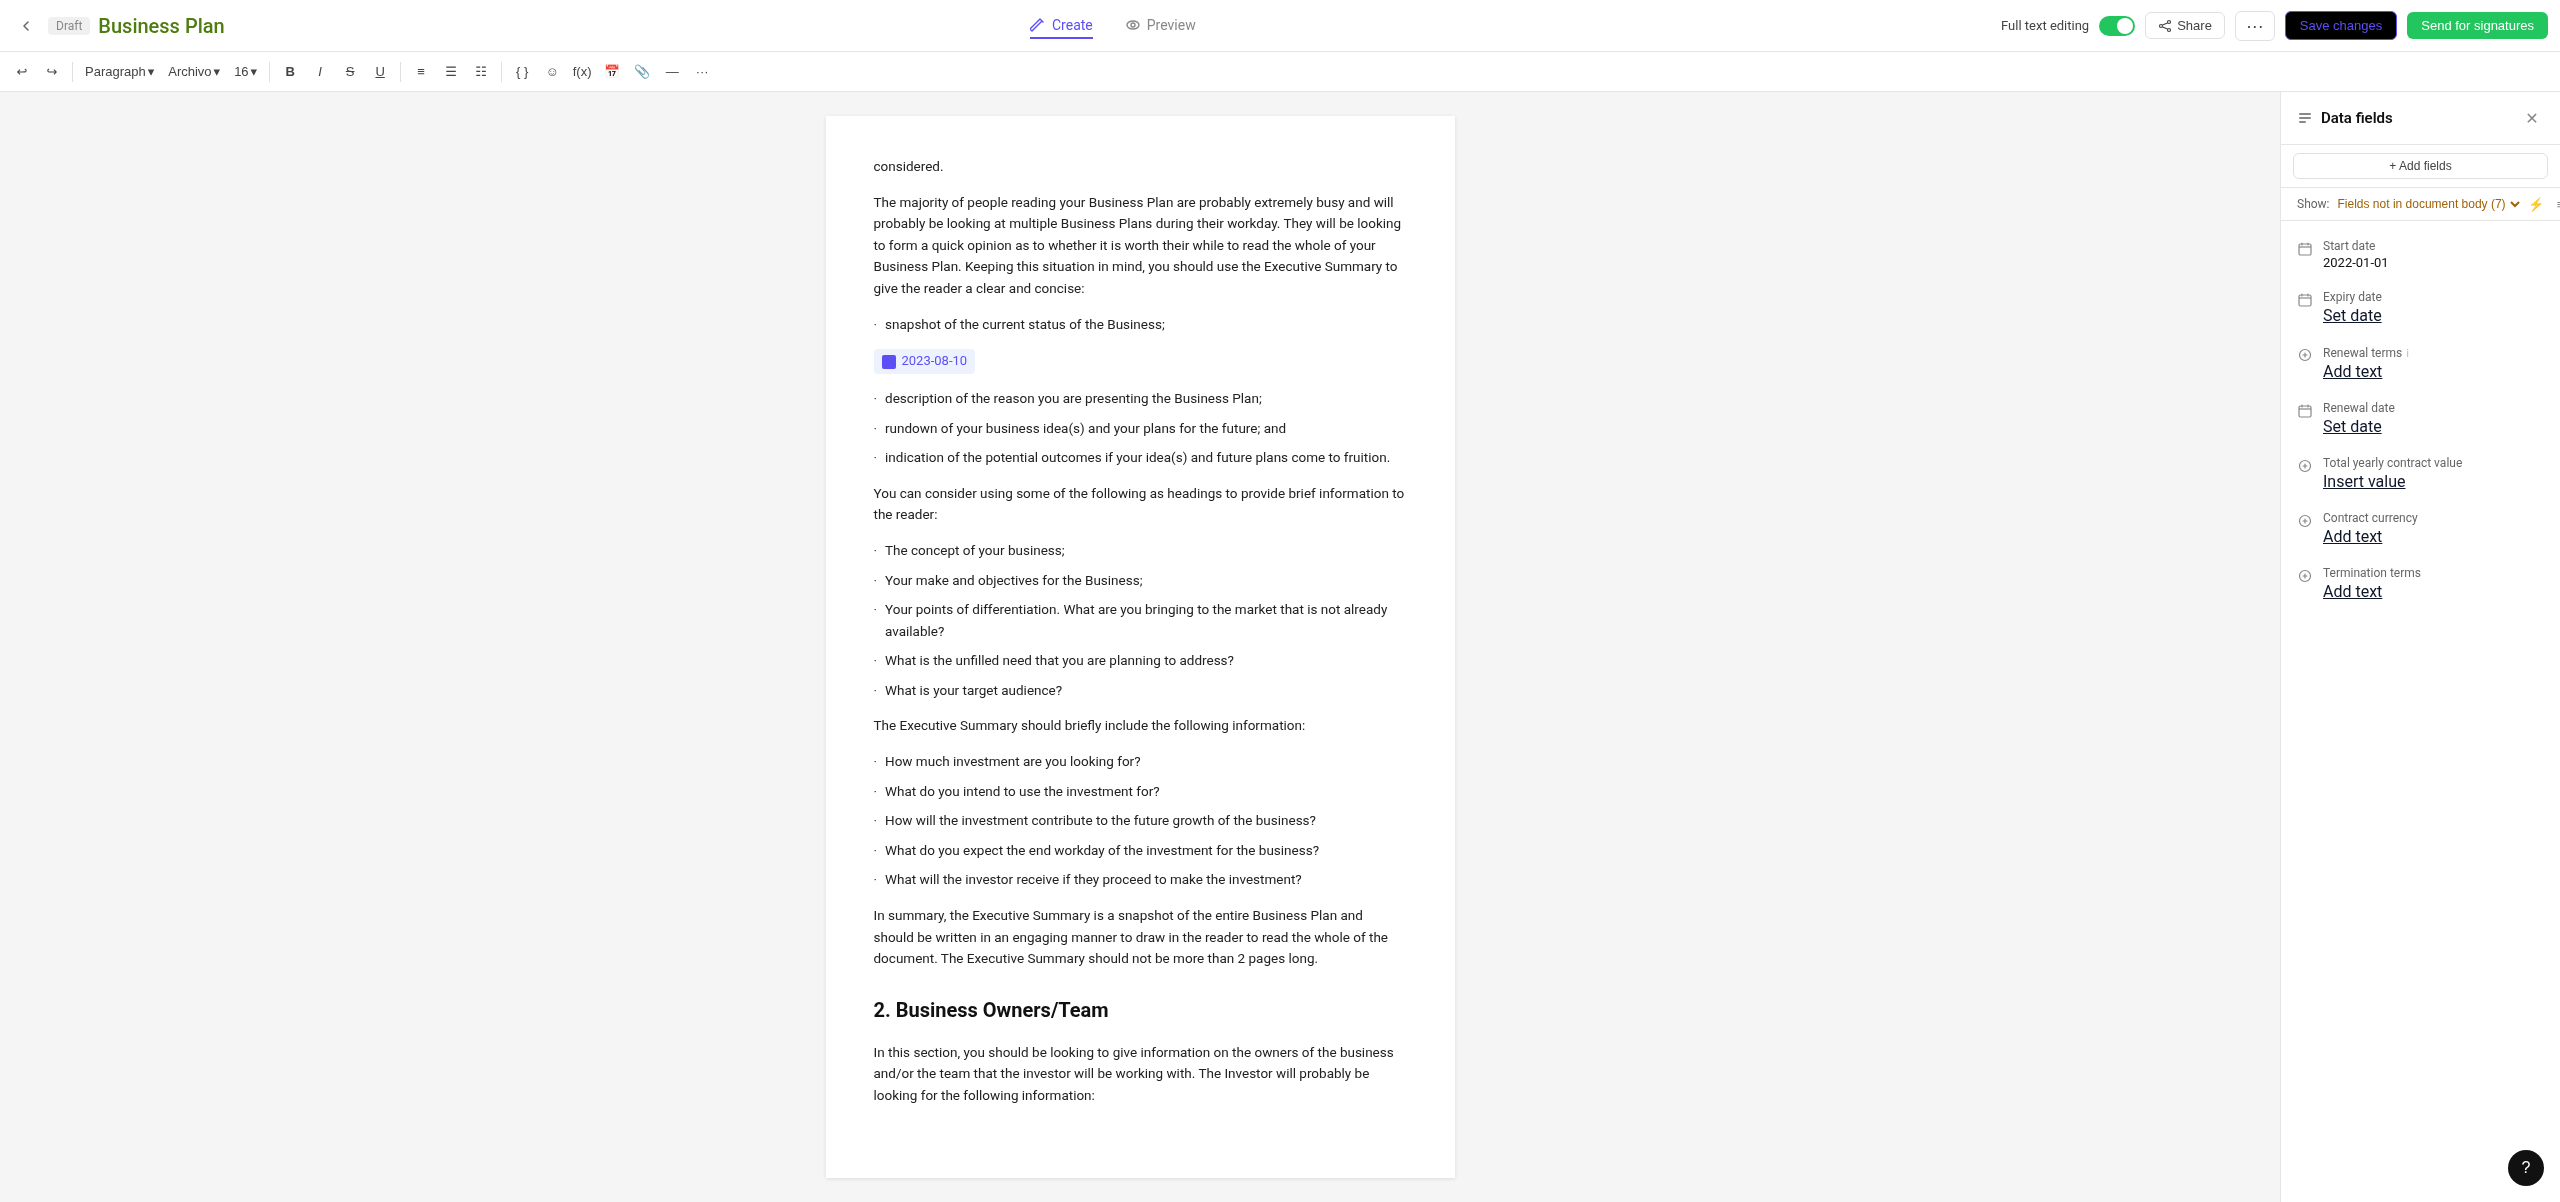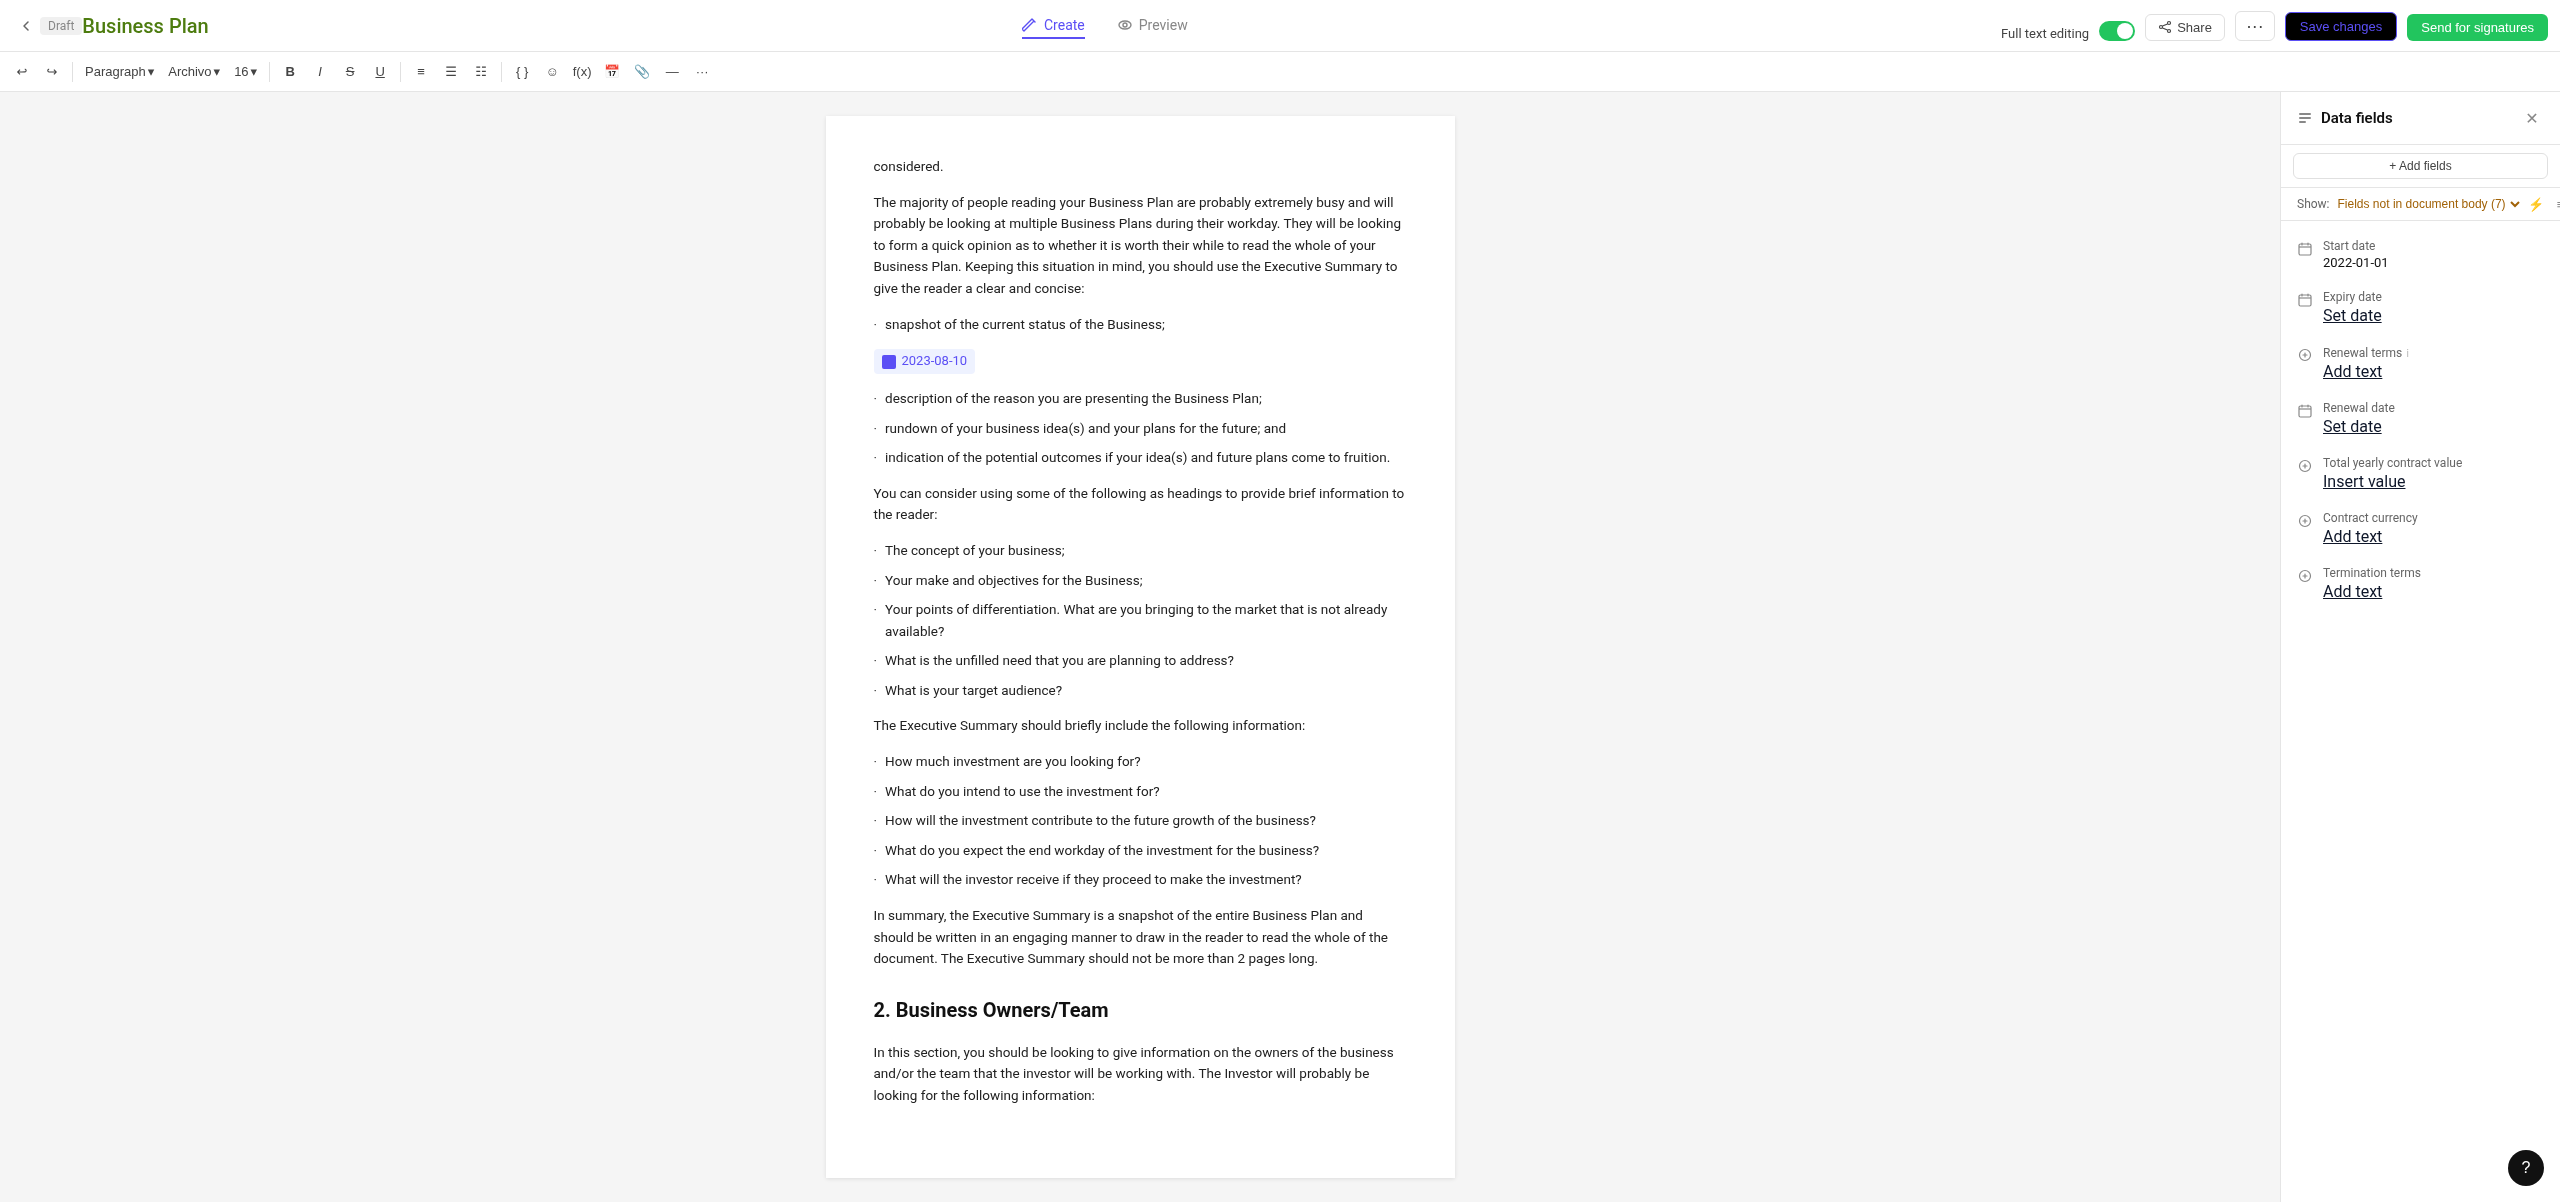--- a/index.html
+++ b/index.html
@@ -6,20 +6,21 @@
     body { font-family: -apple-system, BlinkMacSystemFont, 'Segoe UI', Roboto, sans-serif; background: #f5f5f5; height: 100vh; overflow: hidden; display: flex; flex-direction: column; }
 
     
     .top-nav {
       height: 52px;
       background: #fff;
       border-bottom: 1px solid #e5e5e5;
       display: flex;
       align-items: center;
       padding: 0 12px;
+      gap: 8px;
       flex-shrink: 0;
       z-index: 100;
     }
     .back-btn {
       width: 28px; height: 28px;
       border: none; background: none;
       cursor: pointer;
       display: flex; align-items: center; justify-content: center;
       color: #666;
       border-radius: 4px;
@@ -54,21 +55,21 @@
       border-bottom: 2px solid transparent;
       text-decoration: none;
     }
     .nav-tab.active {
       color: #5b4ff5;
       border-bottom: 2px solid #5b4ff5;
     }
     .nav-tab-icon { width: 16px; height: 16px; }
     .nav-right {
       display: flex;
-      align-items: flex-end;
+      align-items: center;
       gap: 10px;
     }
     .full-text-label {
       font-size: 13px;
       color: #444;
     }
     .toggle-switch {
       width: 36px; height: 20px;
       background: #22c55e;
       border-radius: 10px;

